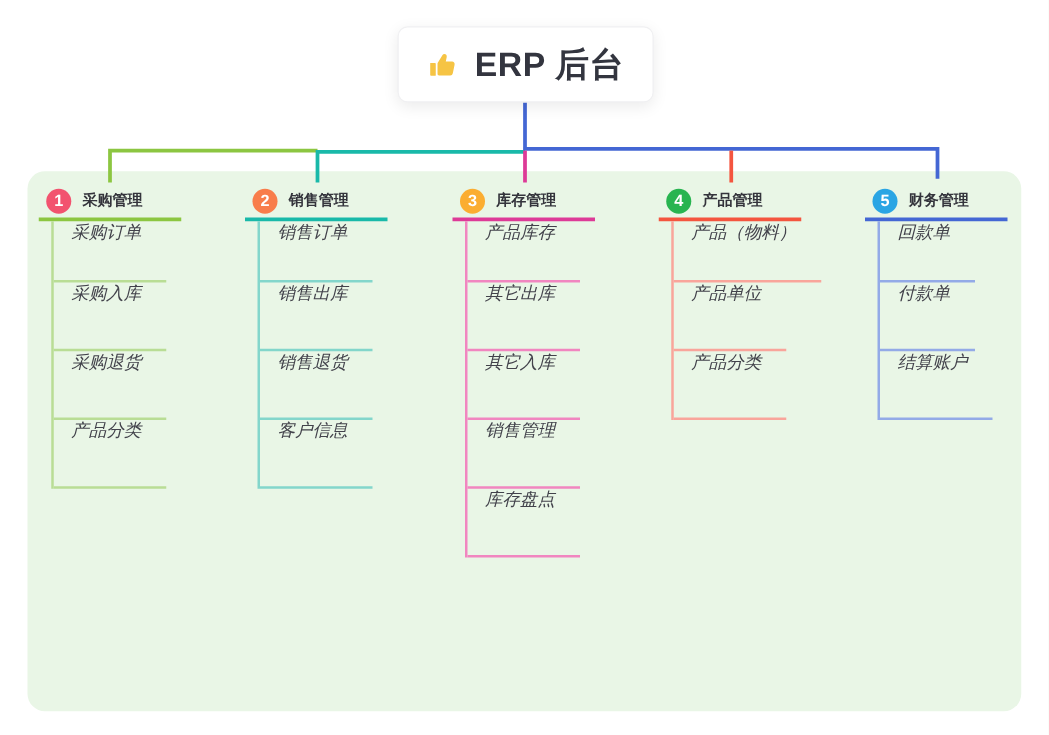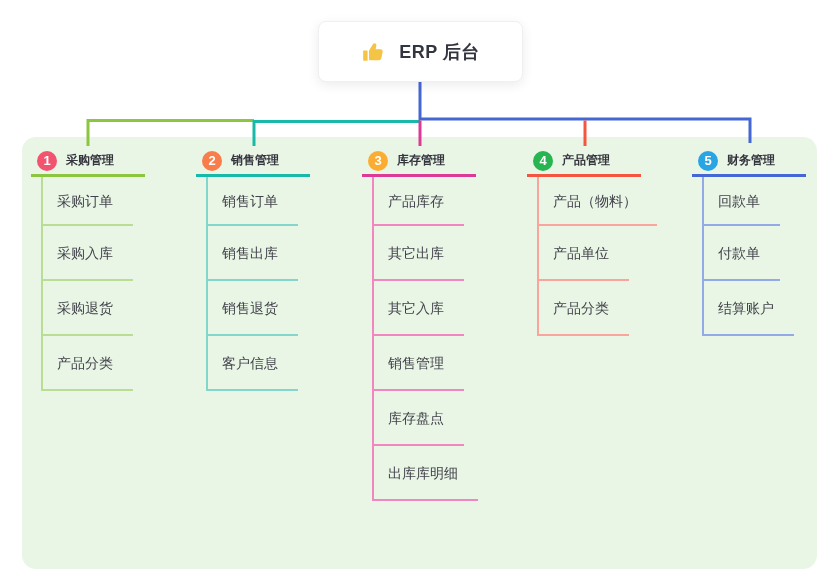--- a/index.html
+++ b/index.html
@@ -17,21 +17,21 @@
     pointer-events:none;z-index:1;
   }
   .root-card{
     position:absolute;left:318px;top:21px;width:205px;height:61px;
     background:#ffffff;border:1px solid #f0f0f2;border-radius:8px;
     box-shadow:0 3px 12px rgba(0,0,0,0.08);
     display:flex;align-items:center;justify-content:center;gap:12px;
     z-index:2;box-sizing:border-box;
   }
   .root-label{
-    font-size:18px;font-weight:600;color:#33353f;letter-spacing:0.5px;
+    font-size:27px;font-weight:600;color:#33353f;letter-spacing:0.5px;
   }
   .thumb-icon{width:26px;height:26px;display:block;}
   .branches{position:absolute;left:0;top:0;z-index:2;}
   .branch{position:absolute;top:147px;width:150px;}
   .branch:nth-of-type(1){left:31px;}
   .branch:nth-of-type(2){left:196px;}
   .branch:nth-of-type(3){left:362px;}
   .branch:nth-of-type(4){left:527px;}
   .branch:nth-of-type(5){left:692px;}
   .branch-title{
@@ -45,23 +45,24 @@
     background:var(--badge);color:#ffffff;
     font-size:13px;font-weight:700;line-height:20px;text-align:center;
   }
   .branch-label{font-size:12px;font-weight:600;color:#34343c;white-space:nowrap;}
   .children{
     margin-left:10px;width:fit-content;
     border-left:2px solid var(--tint);
   }
   .child{
     height:55px;box-sizing:border-box;width:fit-content;
-    display:flex;align-items:center;
-    padding:10px 20px 7px 14px;
+    display:flex;align-items:flex-start;
+    padding:0 20px 7px 14px;
     border-bottom:2px solid var(--tint);
+    font-style:italic;
   }
   .child:first-child{height:49px;}
   .child-label{font-size:14px;color:#42424b;white-space:nowrap;}
 </style>
 </head>
 <body>
 
 <div class="panel"></div>
 
 <svg class="connectors" viewBox="0 0 839 588" fill="none" stroke-width="3" stroke-linecap="butt">
@@ -149,23 +150,20 @@
   </div>
 
   <div class="child">
     <span class="child-label">销售管理</span>
   </div>
 
   <div class="child">
     <span class="child-label">库存盘点</span>
   </div>
 
-  <div class="child">
-    <span class="child-label">出库库明细</span>
-  </div>
 </div>
   </div>
 
   <div class="branch" style="--line: #f4553f; --badge: #28b450; --tint: #f9a59b;">
     <div class="branch-title">
       <span class="badge">4</span>
       <span class="branch-label">产品管理</span>
     </div>
     <div class="children">
   <div class="child">

